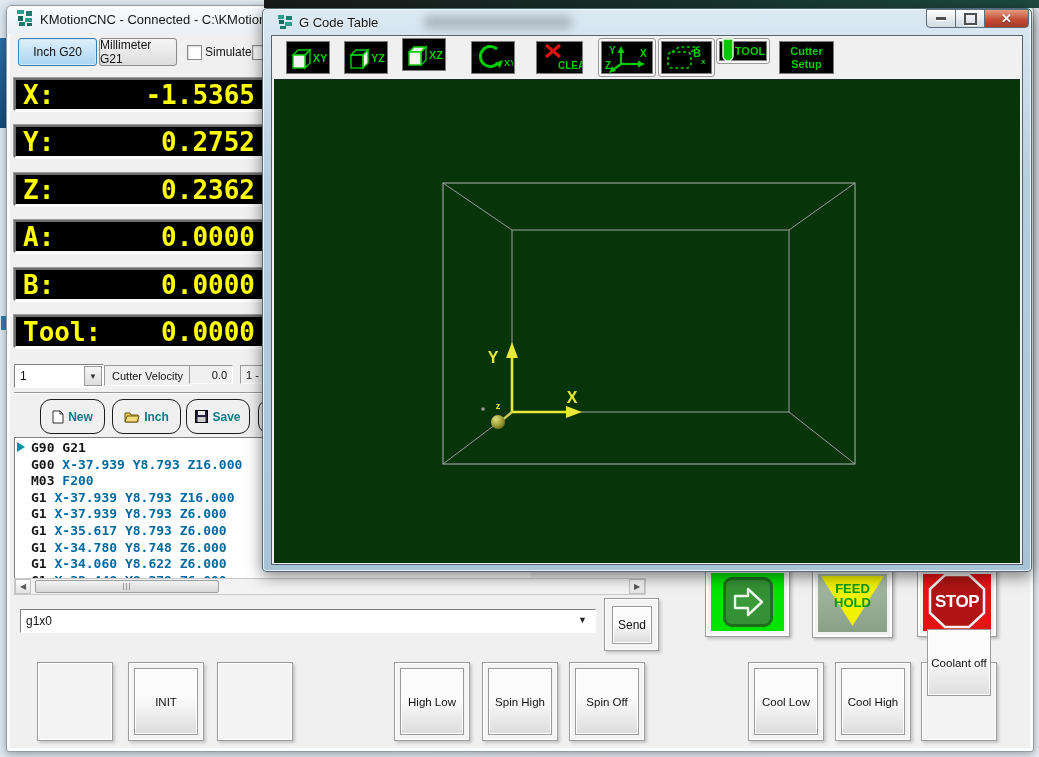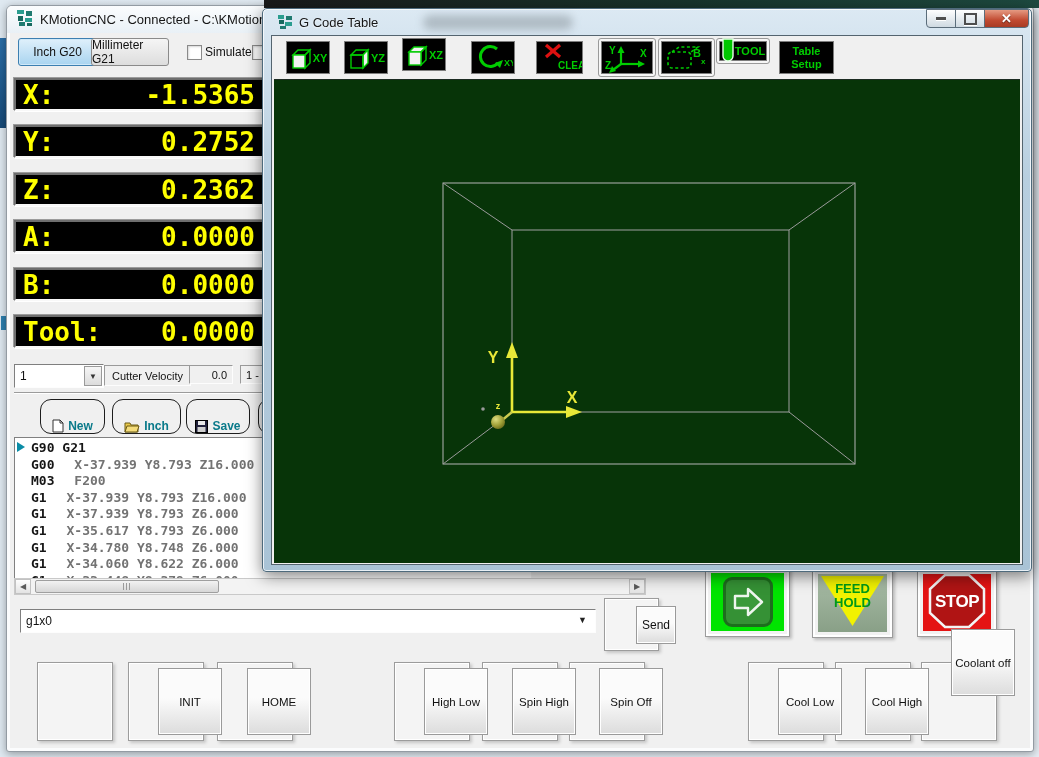--- a/index.html
+++ b/index.html
@@ -39,43 +39,43 @@
     box-shadow:-1px -1px 0 #9c9c9c,1px 1px 0 #ffffff;z-index:2;}
 
   .sunk{background:#fff;border:1px solid;border-color:#7f7f7f #fdfdfd #fdfdfd #7f7f7f;z-index:2;}
   .sunk-gray{background:#f0f0f0;border:1px solid;border-color:#9a9a9a #fdfdfd #fdfdfd #9a9a9a;z-index:2;}
   .combo-arrow{position:absolute;right:1px;top:1px;bottom:1px;width:16px;
     background:linear-gradient(#f6f6f6,#dcdcdc);border:1px solid #9a9a9a;
     display:flex;align-items:center;justify-content:center;font-size:8px;color:#333;}
 
   .sep{z-index:2;border-top:1px solid #9b9b9b;border-bottom:1px solid #ffffff;}
 
-  .file-btn{display:flex;align-items:flex-end;justify-content:center;gap:4px;background:#f0f0f0;
+  .file-btn{display:flex;align-items:center;justify-content:center;gap:4px;background:#f0f0f0;
     border:1px solid #1d1d1d;border-radius:11px;font-weight:bold;font-size:12px;color:#0a7a8a;z-index:2;}
 
   .gcode-list{background:#fff;border:1px solid;border-color:#808080 #f2f2f2 #f2f2f2 #808080;
     overflow:hidden;z-index:2;font:bold 13px/16.6px "DejaVu Sans Mono",monospace;
     padding:2px 0 0 16px;white-space:nowrap;}
-  .gline .c{color:#161616;} .gline .a{color:#737373;margin-left:12px;}
+  .gline .c{color:#161616;} .gline .a{color:#0369a1;}
   .marker{width:0;height:0;border-top:5px solid transparent;border-bottom:5px solid transparent;
     border-left:8px solid #0a8ca6;z-index:2;}
 
   .hscroll{background:#f3f3f3;border:1px solid #c9c9c9;z-index:2;}
   .hs-arrow{position:absolute;top:0;width:16px;height:100%;display:flex;align-items:center;
     justify-content:center;color:#5a5a5a;font-size:8px;background:linear-gradient(#fdfdfd,#e3e3e3);
     border:1px solid #c2c2c2;box-sizing:border-box;}
   .hs-thumb{position:absolute;top:1px;height:11px;background:linear-gradient(#f2f2f2,#d7d7d7);
     border:1px solid #9f9f9f;border-radius:2px;}
   .hs-grip{position:absolute;left:50%;top:2px;width:8px;height:7px;margin-left:-4px;
     background:repeating-linear-gradient(90deg,#9a9a9a 0 1px,transparent 1px 3px);}
 
   .frame2{border:1px solid #9c9c9c;background:#f4f4f4;box-shadow:inset 0 0 0 1px #ffffff,2px 2px 3px rgba(0,0,0,.18);z-index:2;}
   .bevel-btn{display:flex;align-items:center;justify-content:center;text-align:center;
     font-size:11.5px;color:#111;background:linear-gradient(#fbfbfb 45%,#dcdcdc);
-    border:1px solid #9a9a9a;box-shadow:inset 0 0 0 1px #fff;z-index:3;margin-left:24px;}
+    border:1px solid #9a9a9a;box-shadow:inset 0 0 0 1px #fff;z-index:3;}
 
   .big-frame{border:1px solid #9c9c9c;background:#f2f2f2;
     box-shadow:inset 0 0 0 2px #ffffff,2px 2px 3px rgba(0,0,0,.22);padding:5px;box-sizing:border-box;z-index:2;}
   .big-inner{position:relative;width:100%;height:100%;overflow:hidden;}
 
   
   .viewer{left:262px;top:8px;width:768px;height:562px;z-index:10;
     background:linear-gradient(#dce9f3,#b7cedf 30%,#a9c3d6);
     border:1px solid #4e6a7c;border-radius:5px 5px 4px 4px;
     box-shadow:inset 0 0 0 1px rgba(255,255,255,.75),0 4px 16px rgba(0,0,0,.5);}
@@ -119,21 +119,21 @@
     <rect x="1" y="1" width="7" height="4" fill="#2a9d8f"></rect>
       <rect x="10" y="2" width="6" height="5" fill="#1f7a70"></rect>
     <rect x="2" y="7" width="5" height="5" fill="#17695f"></rect>
       <rect x="9" y="9" width="7" height="4" fill="#2a9d8f"></rect>
     <rect x="3" y="13" width="6" height="4" fill="#1f7a70"></rect>
       <rect x="11" y="14" width="5" height="3" fill="#17695f"></rect>
   </svg>
   <div class="abs mw-title">KMotionCNC - Connected - C:\KMotion430g</div>
 
   <div class="abs win-btn active" style="left:18px;top:38px;width:77px;height:26px">Inch G20</div>
-  <div class="abs win-btn" style="left:91px;top:38px;width:76px;height:26px">Millimeter G21</div>
+  <div class="abs win-btn" style="left:99px;top:38px;width:76px;height:26px">Millimeter G21</div>
   <div class="abs checkbox" style="left:187px;top:45px"></div>
   <div class="abs cb-label" style="left:205px;top:45px">Simulate</div>
   <div class="abs checkbox" style="left:252px;top:45px"></div>
 
   <div class="abs dro" style="left:14px;top:78px;width:232px;height:29px">
     <span>X:</span>
       <span>-1.5365</span>
     </div>
   <div class="abs dro" style="left:14px;top:125px;width:232px;height:29px">
     <span>Y:</span>
@@ -247,21 +247,20 @@
         <text x="34.5" y="19" text-anchor="middle" font-size="13" font-weight="bold" fill="#009a18">FEED</text>
         <text x="34.5" y="33" text-anchor="middle" font-size="13" font-weight="bold" fill="#009a18">HOLD</text>
       </svg>
     </div>
   </div>
 
   <div class="abs frame2" style="left:37px;top:662px;width:74px;height:77px"></div>
   <div class="abs frame2" style="left:128px;top:662px;width:74px;height:77px"></div>
   <div class="abs bevel-btn" style="left:134px;top:668px;width:62px;height:65px">INIT</div>
   <div class="abs frame2" style="left:217px;top:662px;width:74px;height:77px"></div>
-  <div class="abs bevel-btn" style="left:223px;top:668px;width:62px;height:65px">HOME</div>
   <div class="abs frame2" style="left:394px;top:662px;width:74px;height:77px"></div>
   <div class="abs bevel-btn" style="left:400px;top:668px;width:62px;height:65px">High Low</div>
   <div class="abs frame2" style="left:482px;top:662px;width:74px;height:77px"></div>
   <div class="abs bevel-btn" style="left:488px;top:668px;width:62px;height:65px">Spin High</div>
   <div class="abs frame2" style="left:569px;top:662px;width:74px;height:77px"></div>
   <div class="abs bevel-btn" style="left:575px;top:668px;width:62px;height:65px">Spin Off</div>
   <div class="abs frame2" style="left:748px;top:662px;width:74px;height:77px"></div>
   <div class="abs bevel-btn" style="left:754px;top:668px;width:62px;height:65px">Cool Low</div>
   <div class="abs frame2" style="left:835px;top:662px;width:74px;height:77px"></div>
   <div class="abs bevel-btn" style="left:841px;top:668px;width:62px;height:65px">Cool High</div>
@@ -357,21 +356,21 @@
       </div>
       <div class="tb-frame" style="left:444px;top:2px;width:54px;height:26px">
         <div class="tbb">
           <svg width="14" height="26" viewBox="0 0 14 26">
             <path d="M2,1 h10 v17 a5,5 0 0 1 -10,0 z" fill="#00c800" stroke="#e6ffe6" stroke-width="1.4"></path>
             </svg>
           <span class="tb-label">TOOL</span>
         </div>
       </div>
       <div class="tbb" style="left:507px;top:5px;width:55px;height:33px;flex-direction:column">
-        <div class="vs-label">Table</div>
+        <div class="vs-label">Cutter</div>
         <div class="vs-label">Setup</div>
       </div>
 
       <div class="viewport">
         <svg width="746" height="483" viewBox="0 0 746 483">
           <defs>
             <radialGradient id="sph" cx="35%" cy="30%" r="75%">
               <stop offset="0%" stop-color="#dede80"></stop>
                 <stop offset="60%" stop-color="#a0a038"></stop>
               <stop offset="100%" stop-color="#6e6e1c"></stop>

